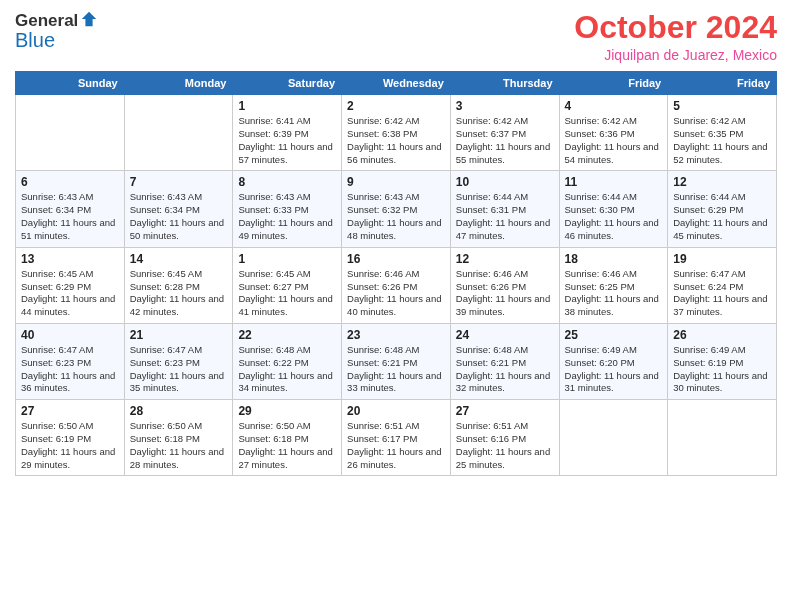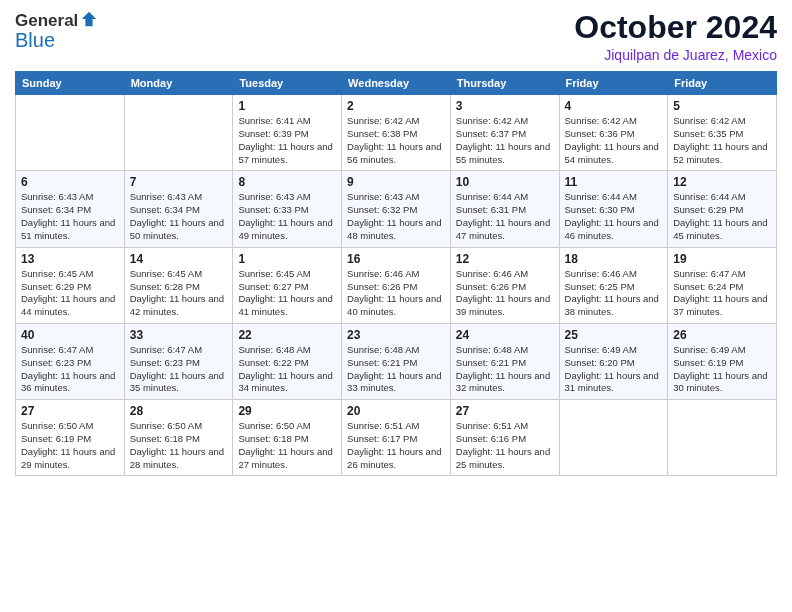--- a/index.html
+++ b/index.html
@@ -44,37 +44,37 @@
       height: 18px;
       margin-left: 2px;
       margin-bottom: 2px;
     }
     .title-area {
       text-align: right;
     }
     .title-month {
       font-size: 32px;
       font-weight: bold;
-      color: #0f172a;
+      color: #ef4444;
       line-height: 1.1;
     }
     .title-location {
       font-size: 14px;
-      color: #6d28d9;
+      color: #ec4899;
       margin-top: 2px;
     }
     .calendar {
       width: 100%;
       border-collapse: collapse;
       font-size: 10.5px;
     }
     .calendar th {
       background: #2a6eb5;
       color: #fff;
-      text-align: left;
+      text-align: right;
       padding: 5px 6px;
       font-size: 11px;
       font-weight: bold;
       border: 1px solid #2a6eb5;
     }
     .calendar td {
       border: 1px solid #ccc;
       vertical-align: top;
       padding: 4px 5px;
       width: calc(100% / 7);
@@ -119,21 +119,21 @@
       <div class="title-month">October 2024</div>
       <div class="title-location">Jiquilpan de Juarez, Mexico</div>
     </div>
   </div>
 
   <table class="calendar">
     <thead>
       <tr>
         <th>Sunday</th>
         <th>Monday</th>
-        <th>Tuesday</th>
+        <th>Saturday</th>
         <th>Wednesday</th>
         <th>Thursday</th>
         <th>Friday</th>
         <th>Friday</th>
       </tr>
     </thead>
     <tbody id="calendar-body">
     <tr>
           <td class="empty-cell"></td>
           <td class="empty-cell"></td>
@@ -217,21 +217,21 @@
             <span class="day-num">19</span>
             <div class="day-info">Sunrise: 6:47 AM<br>Sunset: 6:24 PM<br>Daylight: 11 hours and 37 minutes.</div>
           </td>
         </tr>
         <tr>
           <td>
             <span class="day-num">40</span>
             <div class="day-info">Sunrise: 6:47 AM<br>Sunset: 6:23 PM<br>Daylight: 11 hours and 36 minutes.</div>
           </td>
           <td>
-            <span class="day-num">33</span>
+            <span class="day-num">21</span>
             <div class="day-info">Sunrise: 6:47 AM<br>Sunset: 6:23 PM<br>Daylight: 11 hours and 35 minutes.</div>
           </td>
           <td>
             <span class="day-num">22</span>
             <div class="day-info">Sunrise: 6:48 AM<br>Sunset: 6:22 PM<br>Daylight: 11 hours and 34 minutes.</div>
           </td>
           <td>
             <span class="day-num">23</span>
             <div class="day-info">Sunrise: 6:48 AM<br>Sunset: 6:21 PM<br>Daylight: 11 hours and 33 minutes.</div>
           </td>

